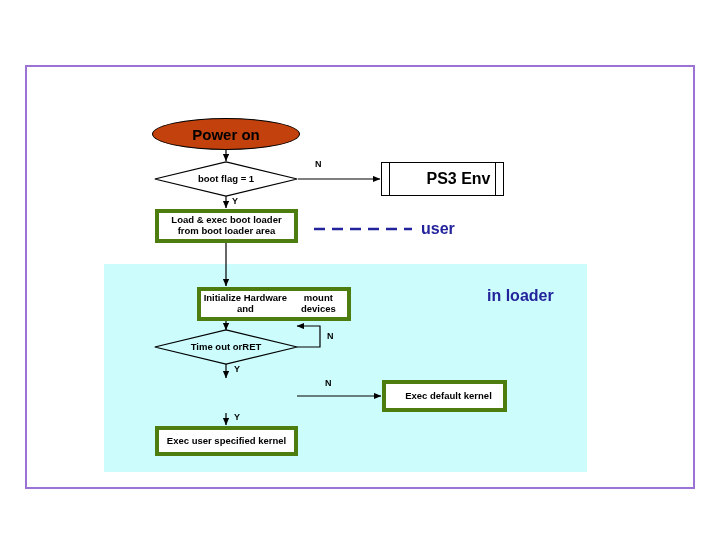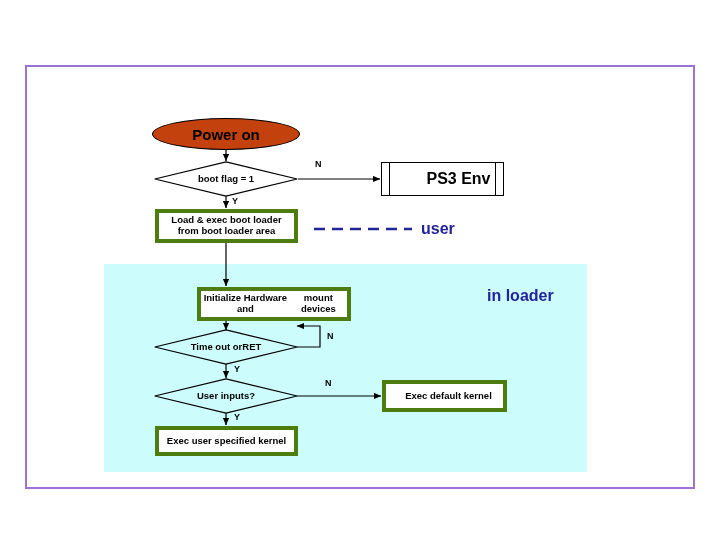--- a/index.html
+++ b/index.html
@@ -225,26 +225,20 @@
       <polygon points="72,0.8 143.2,18 72,35.2 0.8,18" fill="#ccfcfc" stroke="#000000" stroke-width="1.2"></polygon>
     </svg>
     <div class="diamond-label" style="flex-direction:row;">
       <span>Time out or</span>
       <span>RET</span>
     </div>
   </div>
   <div class="branch-label" style="left:327px; top:331px;">N</div>
   <div class="branch-label" style="left:234px; top:364px;">Y</div>
 
-  <div class="diamond-wrap" style="left:154px; top:378px; width:144px; height:36px;">
-    <svg width="144" height="36" viewBox="0 0 144 36">
-      <polygon points="72,0.8 143.2,18 72,35.2 0.8,18" fill="#ccfcfc" stroke="#000000" stroke-width="1.2"></polygon>
-    </svg>
-    <div class="diamond-label">User inputs?</div>
-  </div>
   <div class="branch-label" style="left:325px; top:378px;">N</div>
   <div class="branch-label" style="left:234px; top:412px;">Y</div>
 
   <div class="node small" style="left:382px; top:380px; width:125px; height:32px;padding-left:8px;">
     <span>Exec default kernel</span>
   </div>
 
   <div class="node small" style="left:155px; top:426px; width:143px; height:30px;">
     <span>Exec user specified kernel</span>
   </div>

